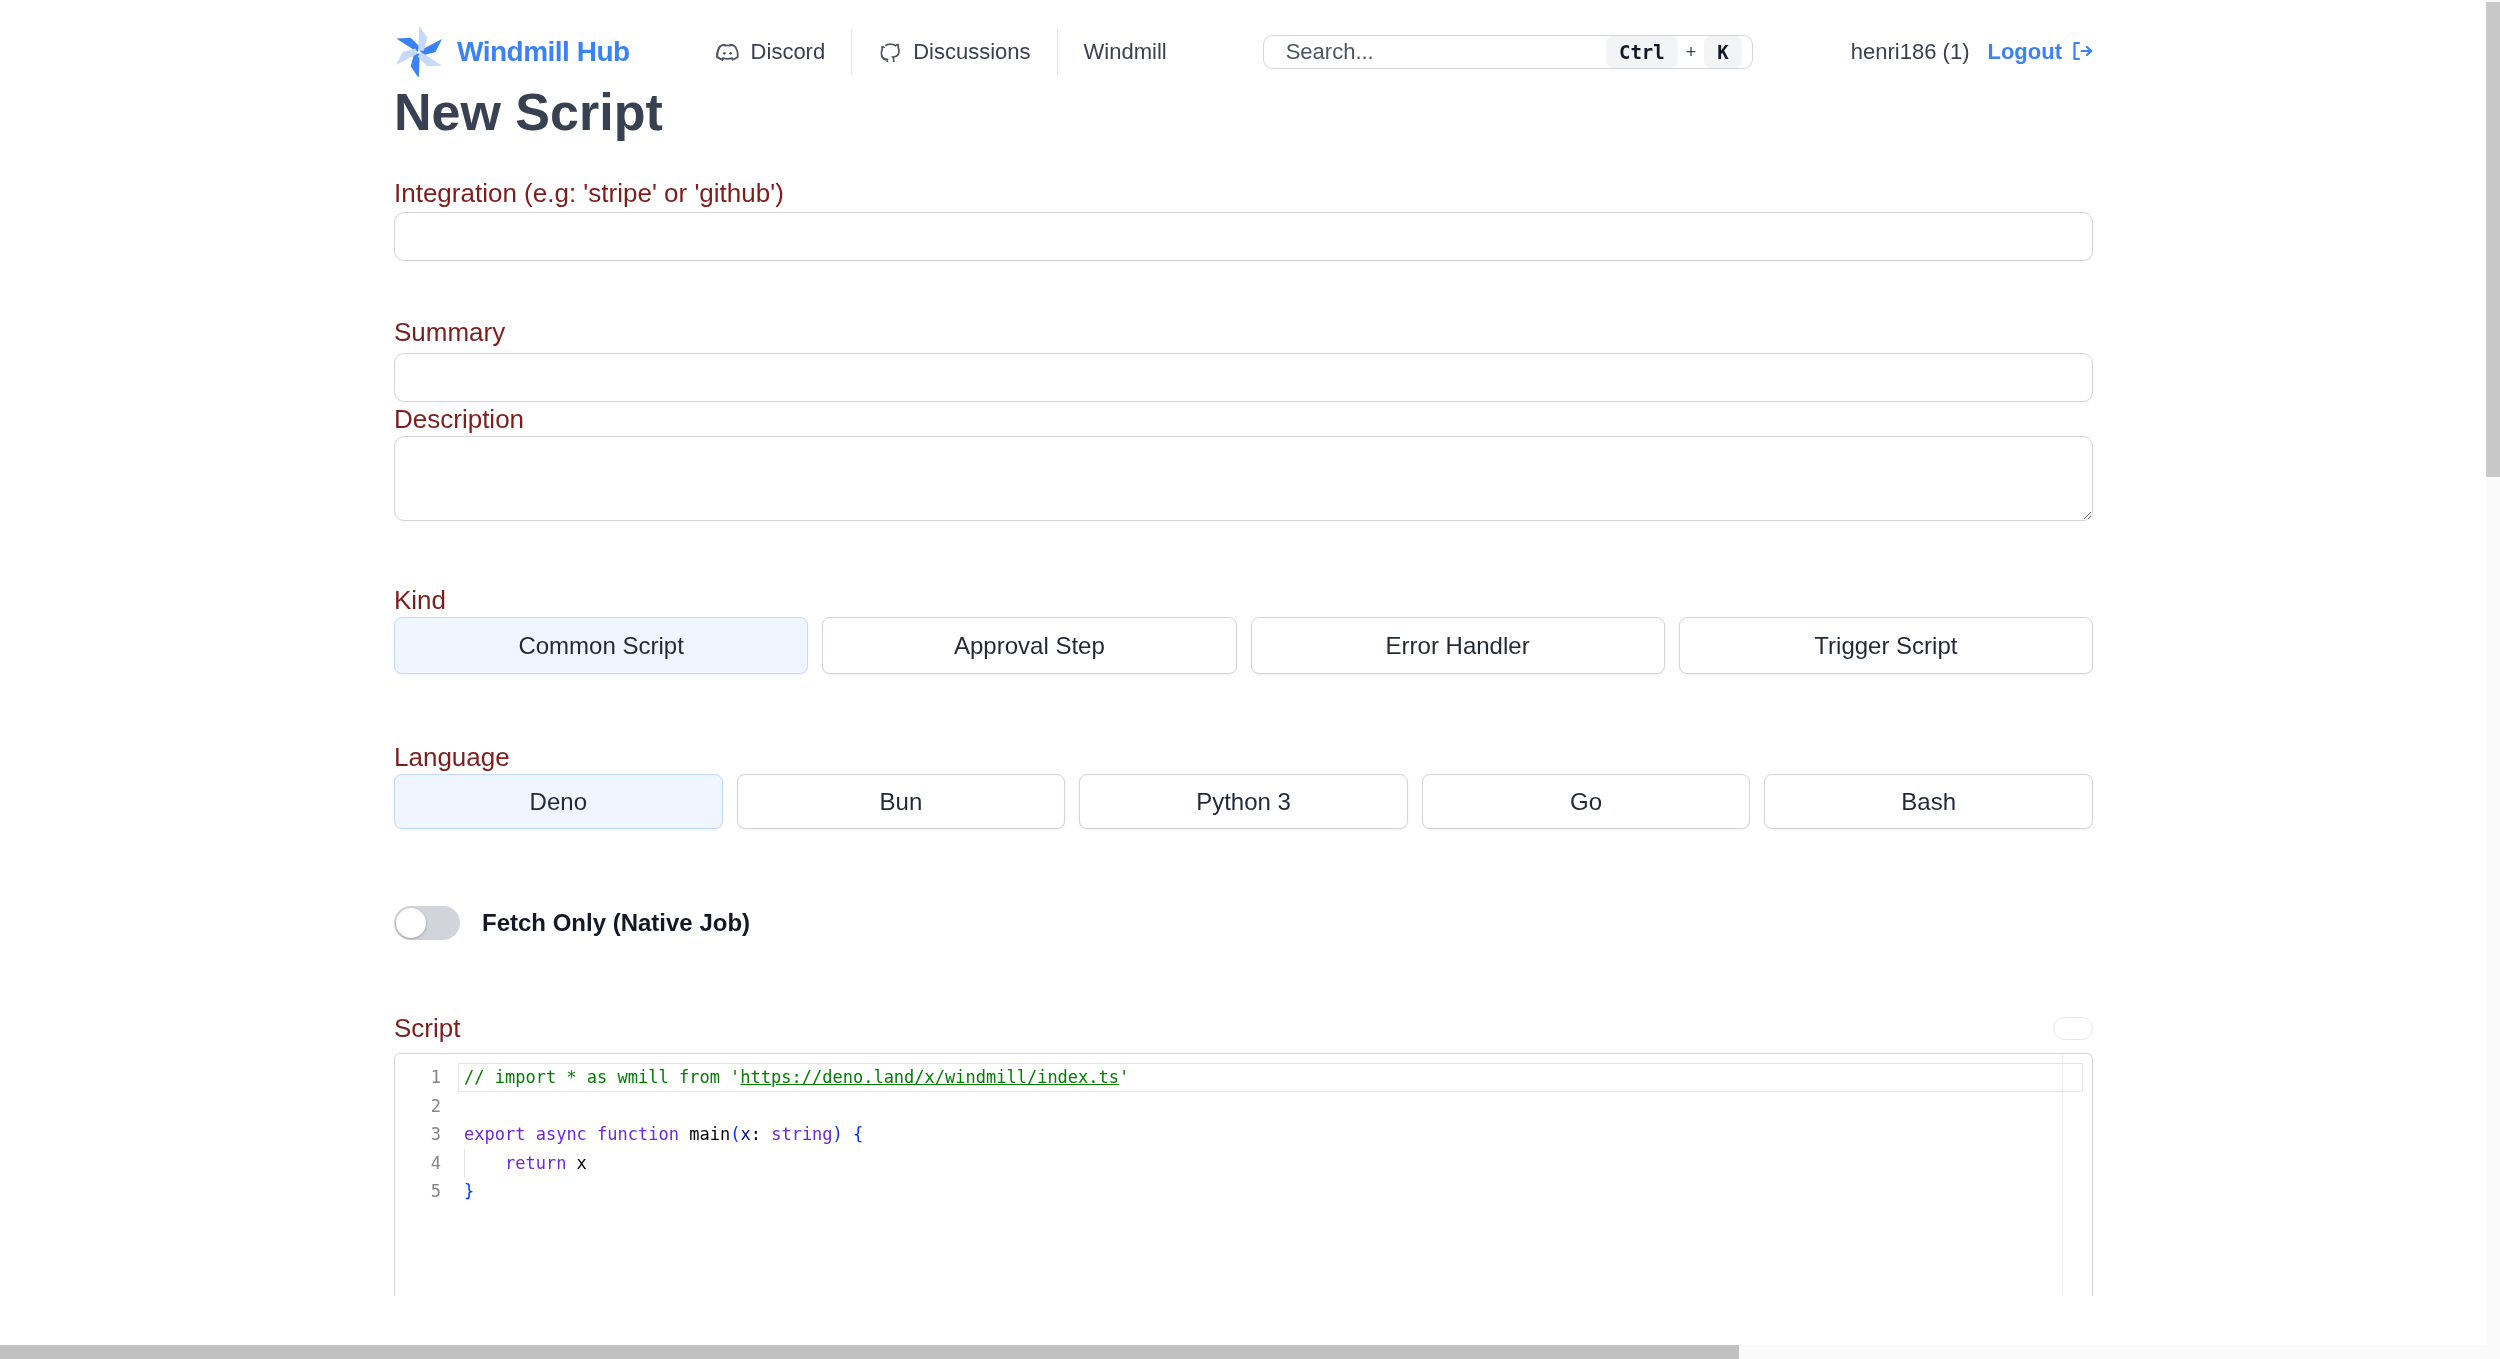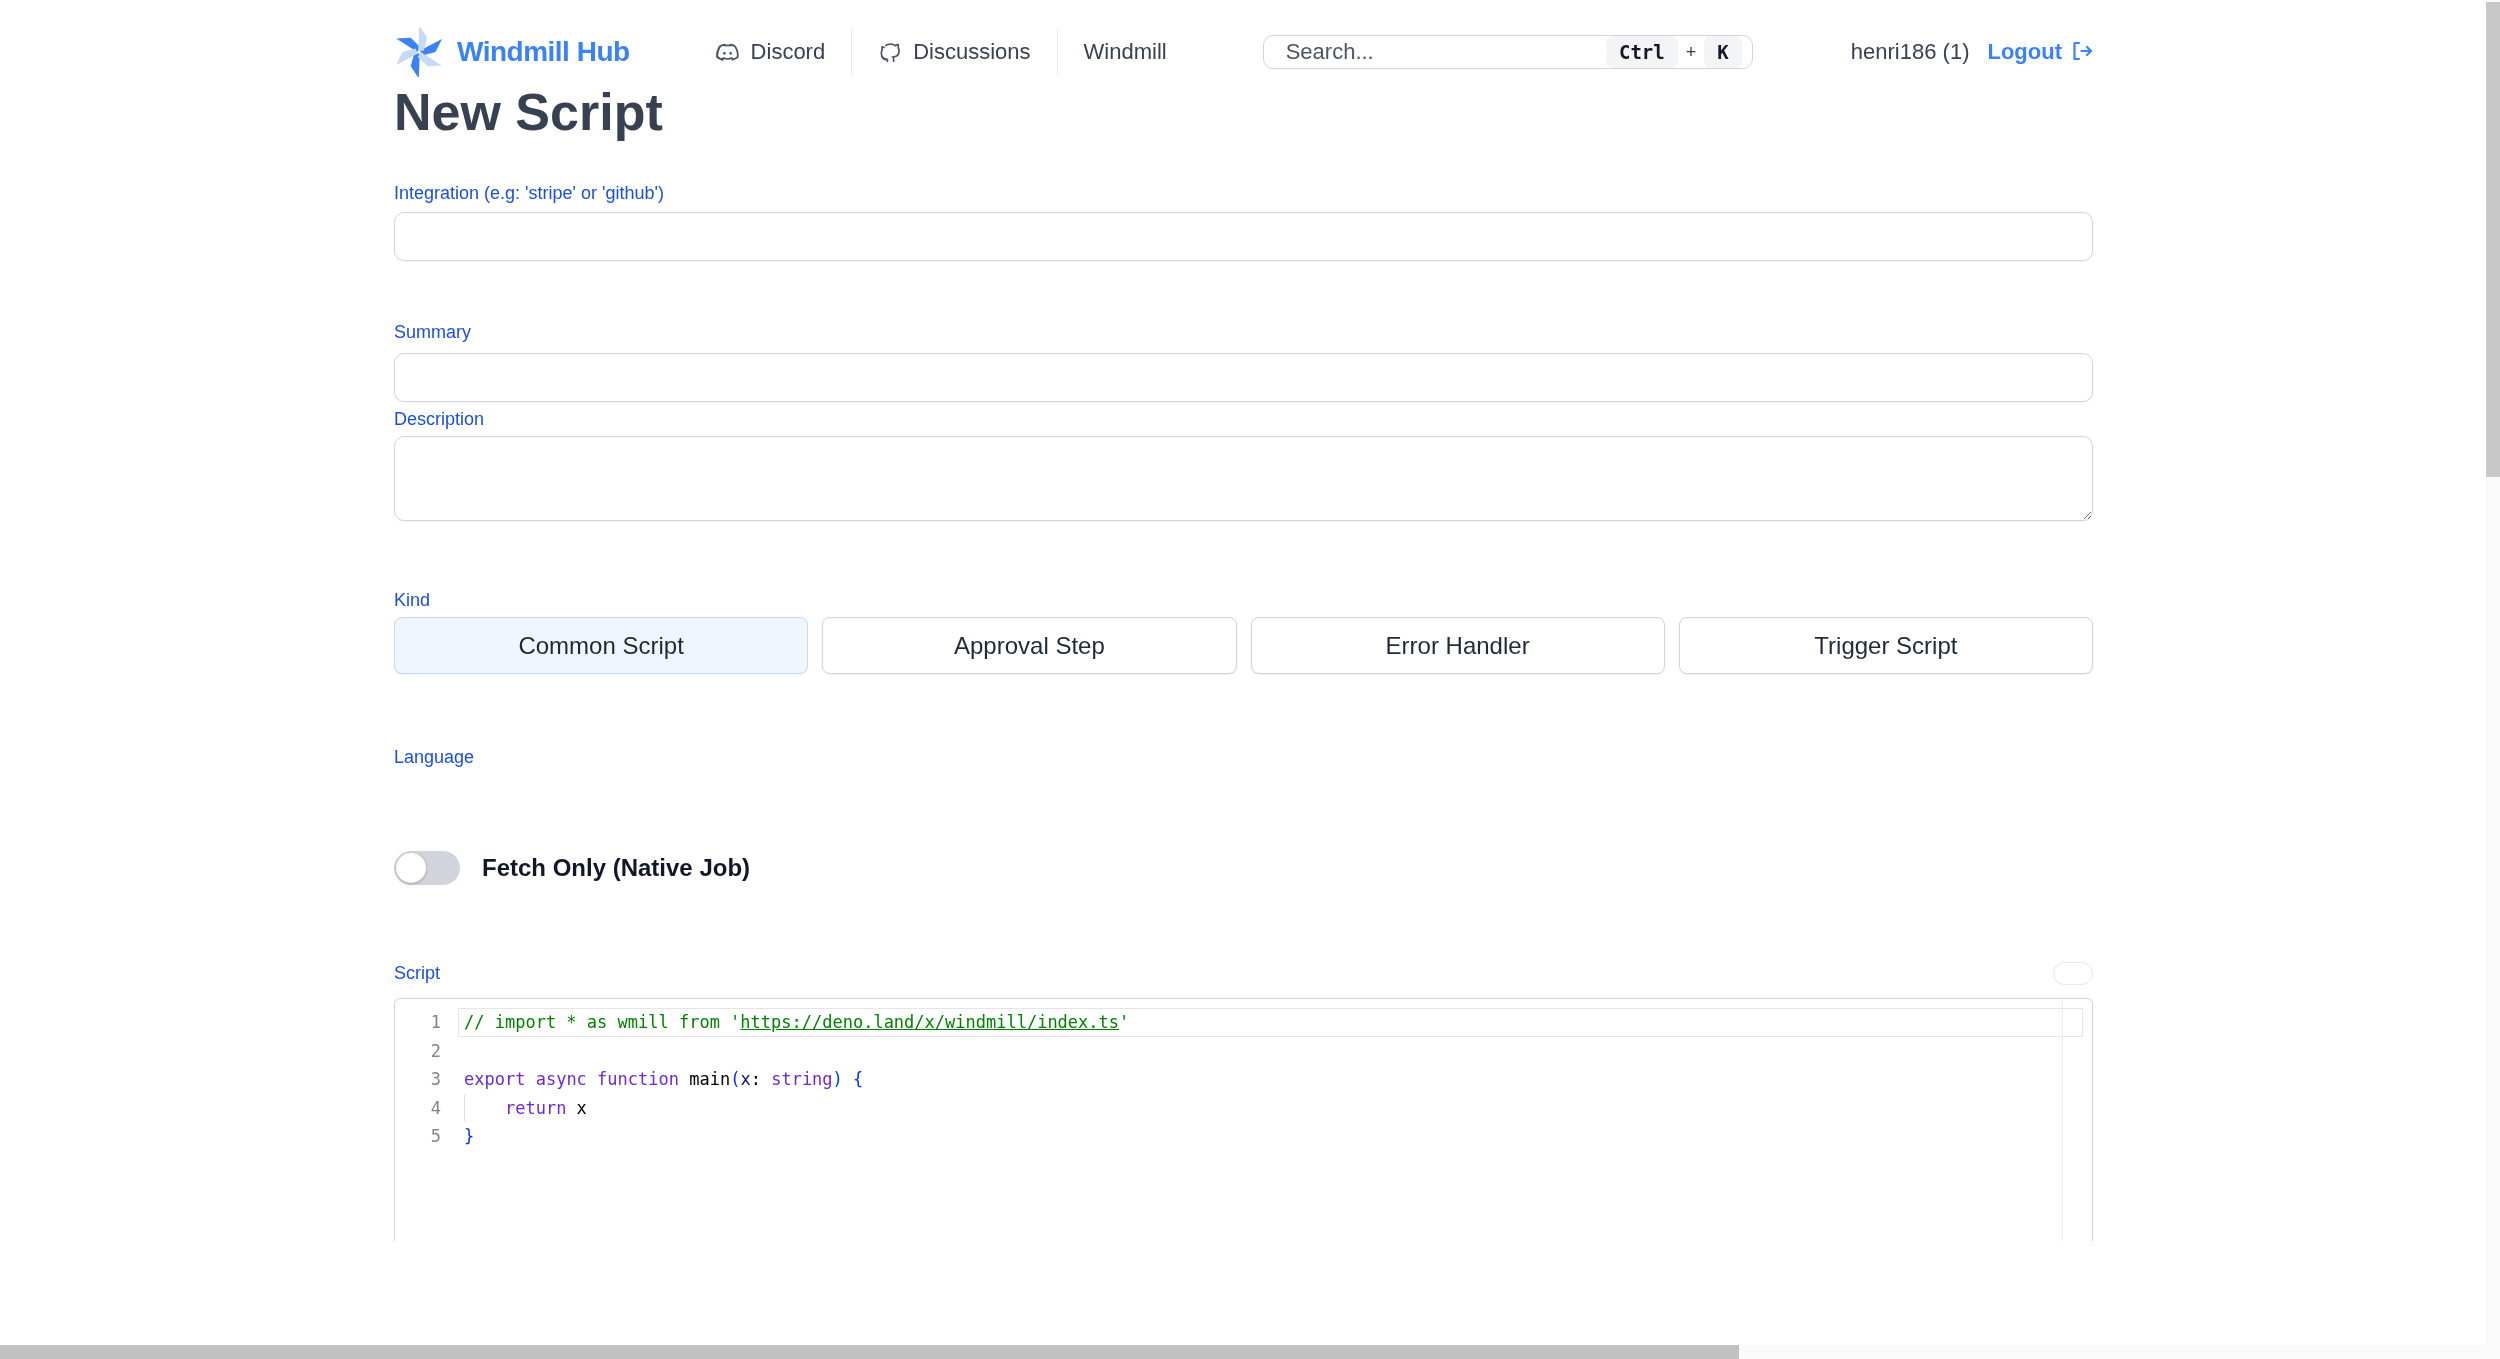--- a/index.html
+++ b/index.html
@@ -21,21 +21,21 @@
   .search-box input::placeholder { color:#4b5563; }
   .kbd { background:#f3f4f6; border-radius:7px; padding:5px 13px; font-family:"DejaVu Sans Mono", monospace;
          font-size:19px; font-weight:700; color:#111827; }
   .kbd-plus { margin:0 8px; font-size:18px; color:#374151; }
   .user-area { margin-left:auto; display:flex; align-items:center; gap:18px; }
   .user-name { font-size:22px; color:#374151; }
   .logout { display:flex; align-items:flex-start; gap:7px; color:#3b82f6; font-size:22px; font-weight:600; cursor:pointer; }
 
   
   .page-title { margin-top:8px; font-size:52px; line-height:48px; font-weight:800; color:#374151; }
-  .field-label { font-size:18px; line-height:34px; color:#1d4ed8; }
+  .field-label { font-size:26px; line-height:34px; color:#7f1d1d; }
   .lbl-integration { margin-top:40px; margin-bottom:2px; }
   .text-input { width:100%; height:49px; border:1px solid #d1d5db; border-radius:10px; background:#fff;
                 font-size:24px; padding:0 18px; outline:none; box-shadow:0 1px 2px rgba(0,0,0,.04);
                 font-family:"Liberation Sans", sans-serif; color:#111827; }
   .lbl-summary { margin-top:54px; margin-bottom:4px; }
   .lbl-description { }
   .desc-area { width:100%; height:85px; border:1px solid #d1d5db; border-radius:10px; resize:vertical;
                outline:none; box-shadow:0 1px 2px rgba(0,0,0,.04); font-size:24px; padding:10px 18px;
                font-family:"Liberation Sans", sans-serif; color:#111827; }
   .lbl-kind { margin-top:58px; }
@@ -177,20 +177,27 @@
   <div class="field-label lbl-kind">Kind</div>
   <div class="btn-row-4">
     <button class="choice-btn selected">Common Script</button>
     <button class="choice-btn">Approval Step</button>
     <button class="choice-btn">Error Handler</button>
     <button class="choice-btn">Trigger Script</button>
   </div>
 
   
   <div class="field-label lbl-language">Language</div>
+  <div class="btn-row-5">
+    <button class="choice-btn selected">Deno</button>
+    <button class="choice-btn">Bun</button>
+    <button class="choice-btn">Python 3</button>
+    <button class="choice-btn">Go</button>
+    <button class="choice-btn">Bash</button>
+  </div>
 
   
   <div class="toggle-row">
     <div class="toggle">
       <div class="toggle-knob"></div>
     </div>
     <span class="toggle-label">Fetch Only (Native Job)</span>
   </div>
 
   

